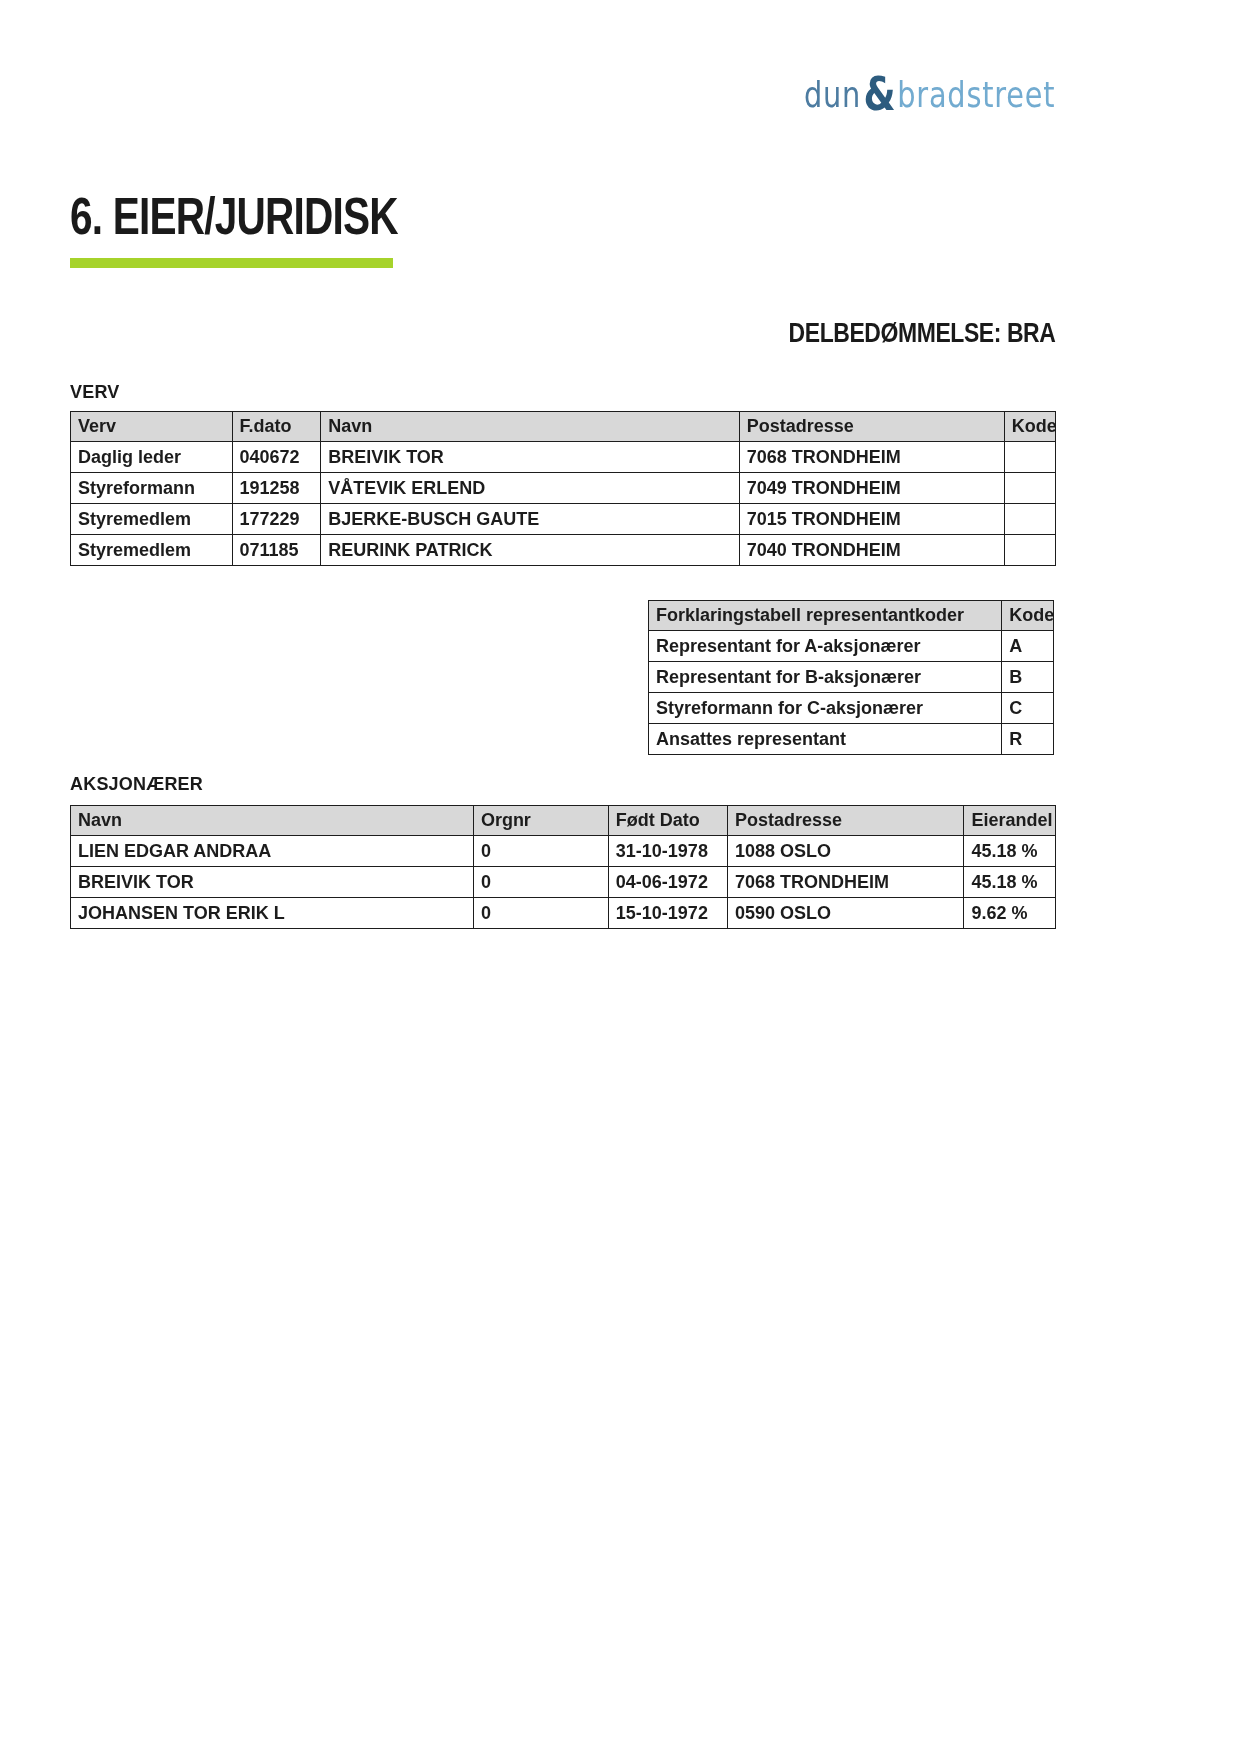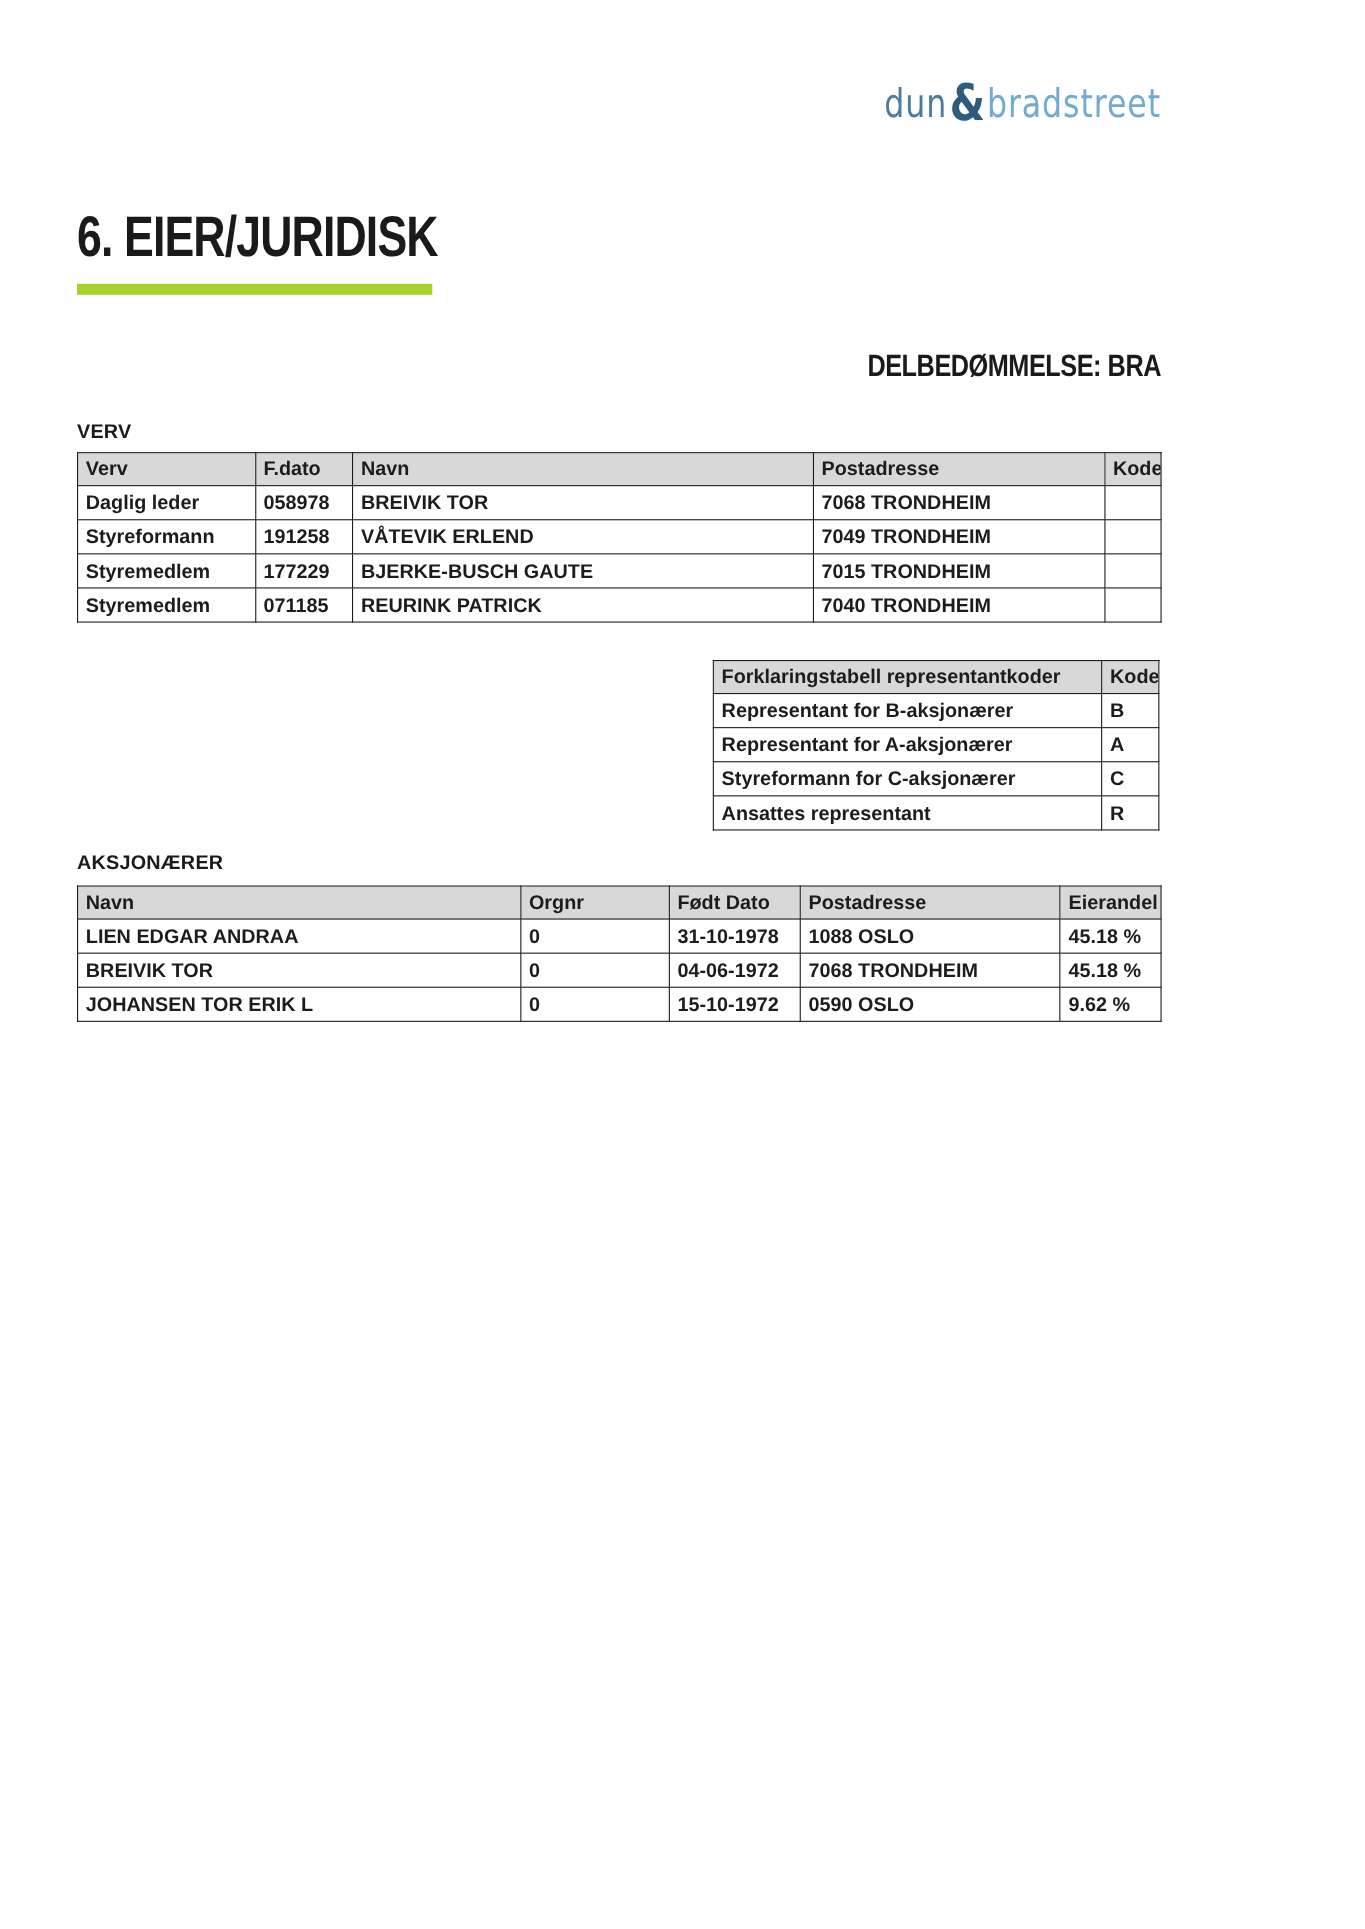--- a/index.html
+++ b/index.html
@@ -158,21 +158,21 @@
           <th>Verv</th>
           <th>F.dato</th>
           <th>Navn</th>
           <th>Postadresse</th>
           <th>Kode</th>
         </tr>
       </thead>
       <tbody>
         <tr>
           <td>Daglig leder</td>
-          <td>058978</td>
+          <td>040672</td>
           <td>BREIVIK TOR</td>
           <td>7068 TRONDHEIM</td>
           <td></td>
         </tr>
         <tr>
           <td>Styreformann</td>
           <td>191258</td>
           <td>VÅTEVIK ERLEND</td>
           <td>7049 TRONDHEIM</td>
           <td></td>
@@ -200,26 +200,26 @@
         <col style="width: 12.8%;">
       </colgroup>
       <thead>
         <tr>
           <th>Forklaringstabell representantkoder</th>
           <th>Kode</th>
         </tr>
       </thead>
       <tbody>
         <tr>
+          <td>Representant for A-aksjonærer</td>
+          <td>A</td>
+        </tr>
+        <tr>
           <td>Representant for B-aksjonærer</td>
           <td>B</td>
-        </tr>
-        <tr>
-          <td>Representant for A-aksjonærer</td>
-          <td>A</td>
         </tr>
         <tr>
           <td>Styreformann for C-aksjonærer</td>
           <td>C</td>
         </tr>
         <tr>
           <td>Ansattes representant</td>
           <td>R</td>
         </tr>
       </tbody>

